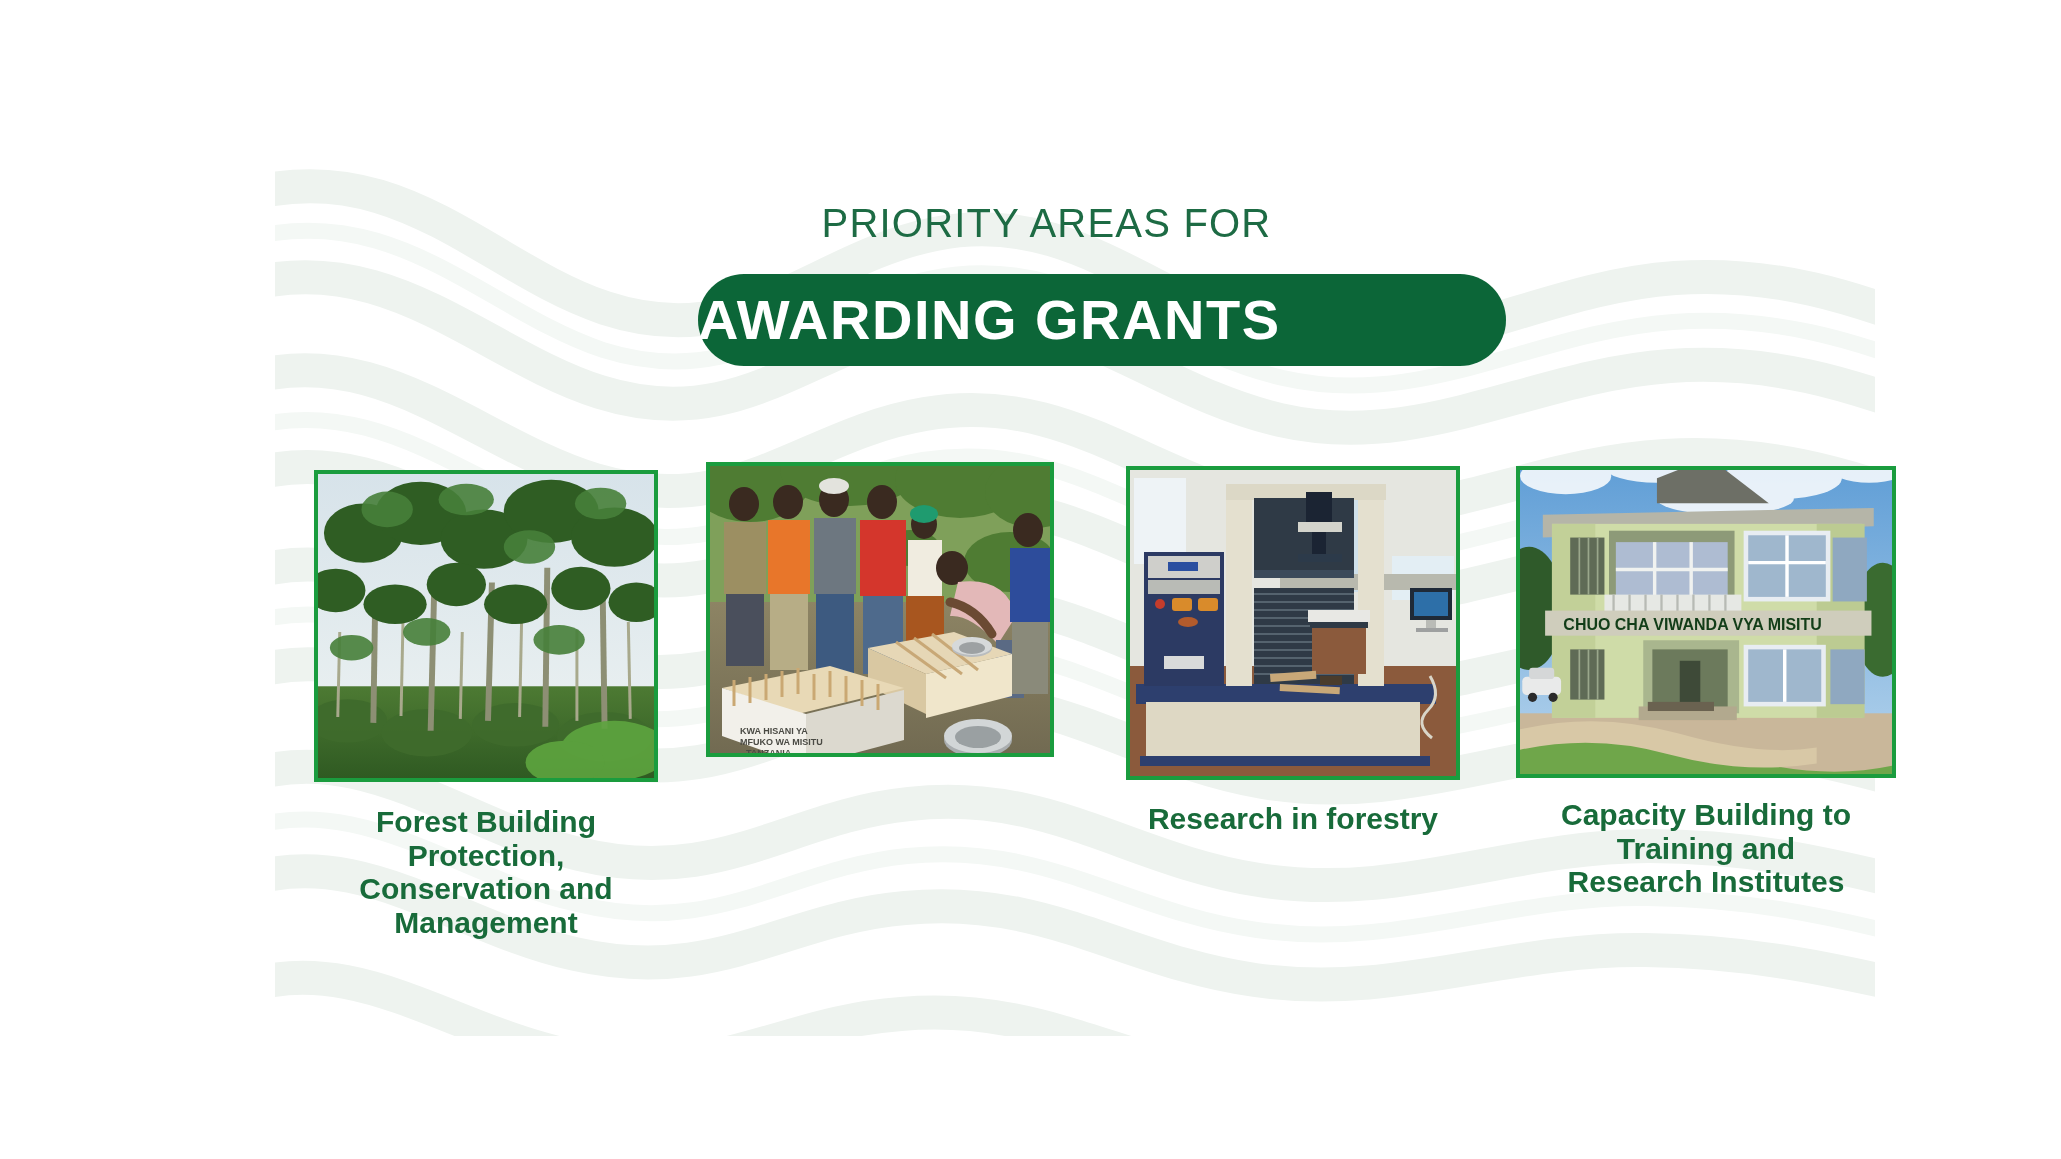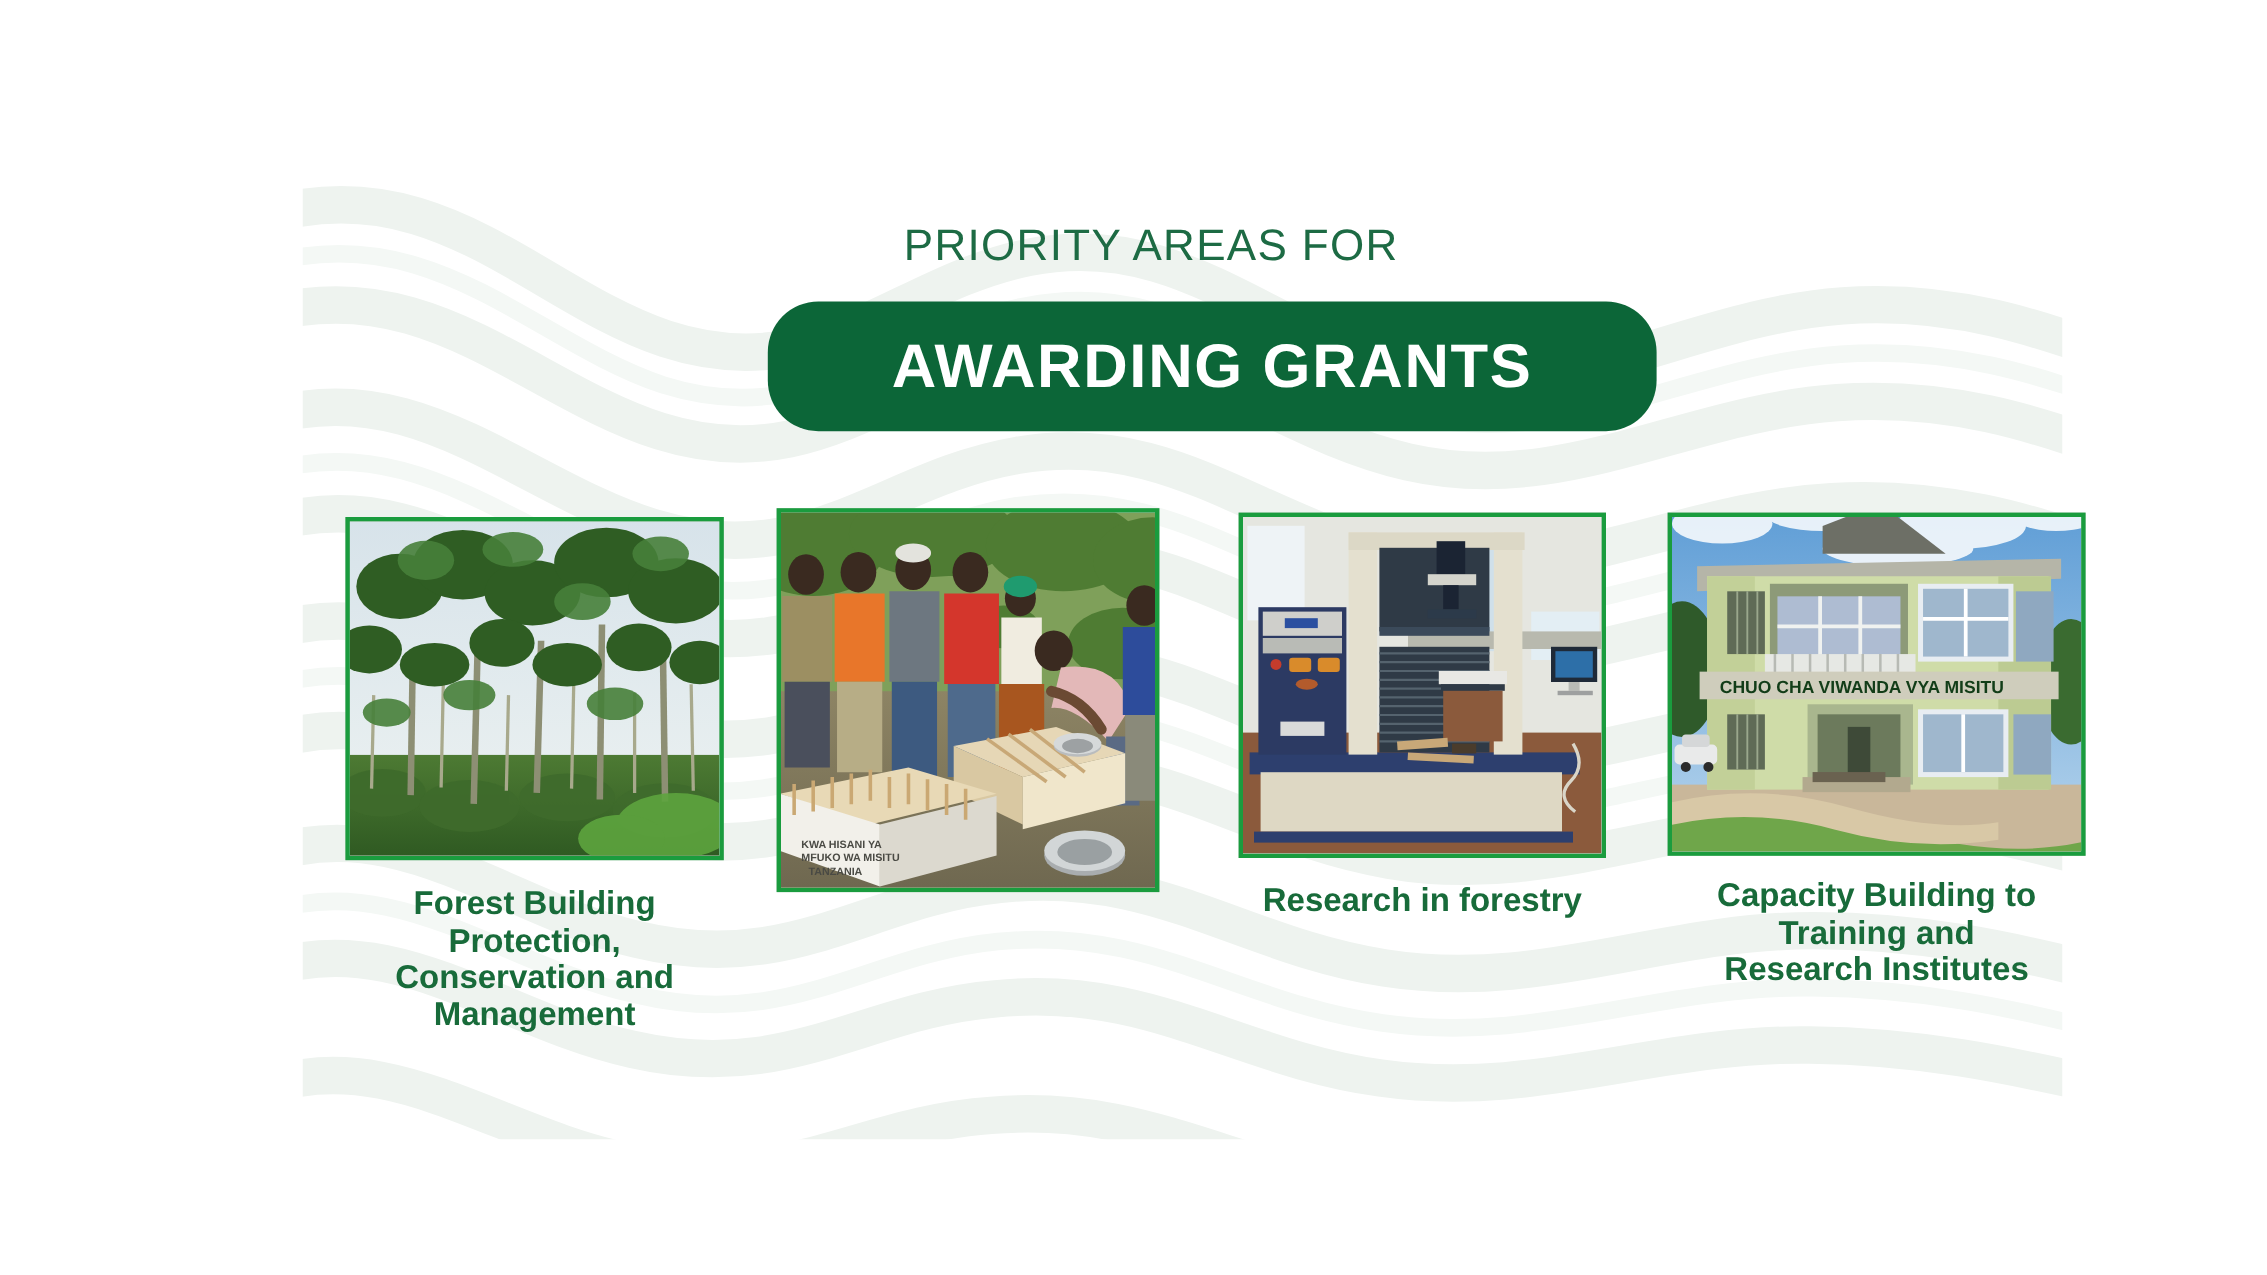--- a/index.html
+++ b/index.html
@@ -63,26 +63,25 @@
     font-weight: 400;
     color: #1d6b44;
     font-family: "Liberation Sans", sans-serif;
     line-height: 1;
   }
   .headline-pill {
     position: absolute;
     left: 698px;
     top: 274px;
     width: 808px;
-    height: 118px;
+    height: 92px;
     background: #0c6638;
     border-radius: 46px;
     display: flex;
     align-items: center;
-    justify-content: center;
   }
   .headline-pill-text {
     color: #ffffff;
     font-size: 56px;
     font-weight: 700;
     letter-spacing: 1.5px;
     line-height: 1;
     font-family: "Liberation Sans", sans-serif;
   }
 
@@ -106,21 +105,21 @@
 
   .photo-frame {
     border: 4px solid #1a9c3e;
     box-sizing: border-box;
     width: 100%;
     overflow: hidden;
     background: #cfd8cf;
     position: relative;
   }
   .card-1 .photo-frame { height: 312px; }
-  .card-2 .photo-frame { height: 349px; margin-top: -8px; }
+  .card-2 .photo-frame { height: 295px; margin-top: -8px; }
   .card-3 .photo-frame { height: 314px; margin-top: -4px; }
   .card-4 .photo-frame { height: 312px; margin-top: -4px; }
 
   .photo-frame svg { display: block; width: 100%; height: 100%; }
 
   .card-caption {
     margin-top: 23px;
     text-align: center;
     font-size: 30px;
     font-weight: 700;

